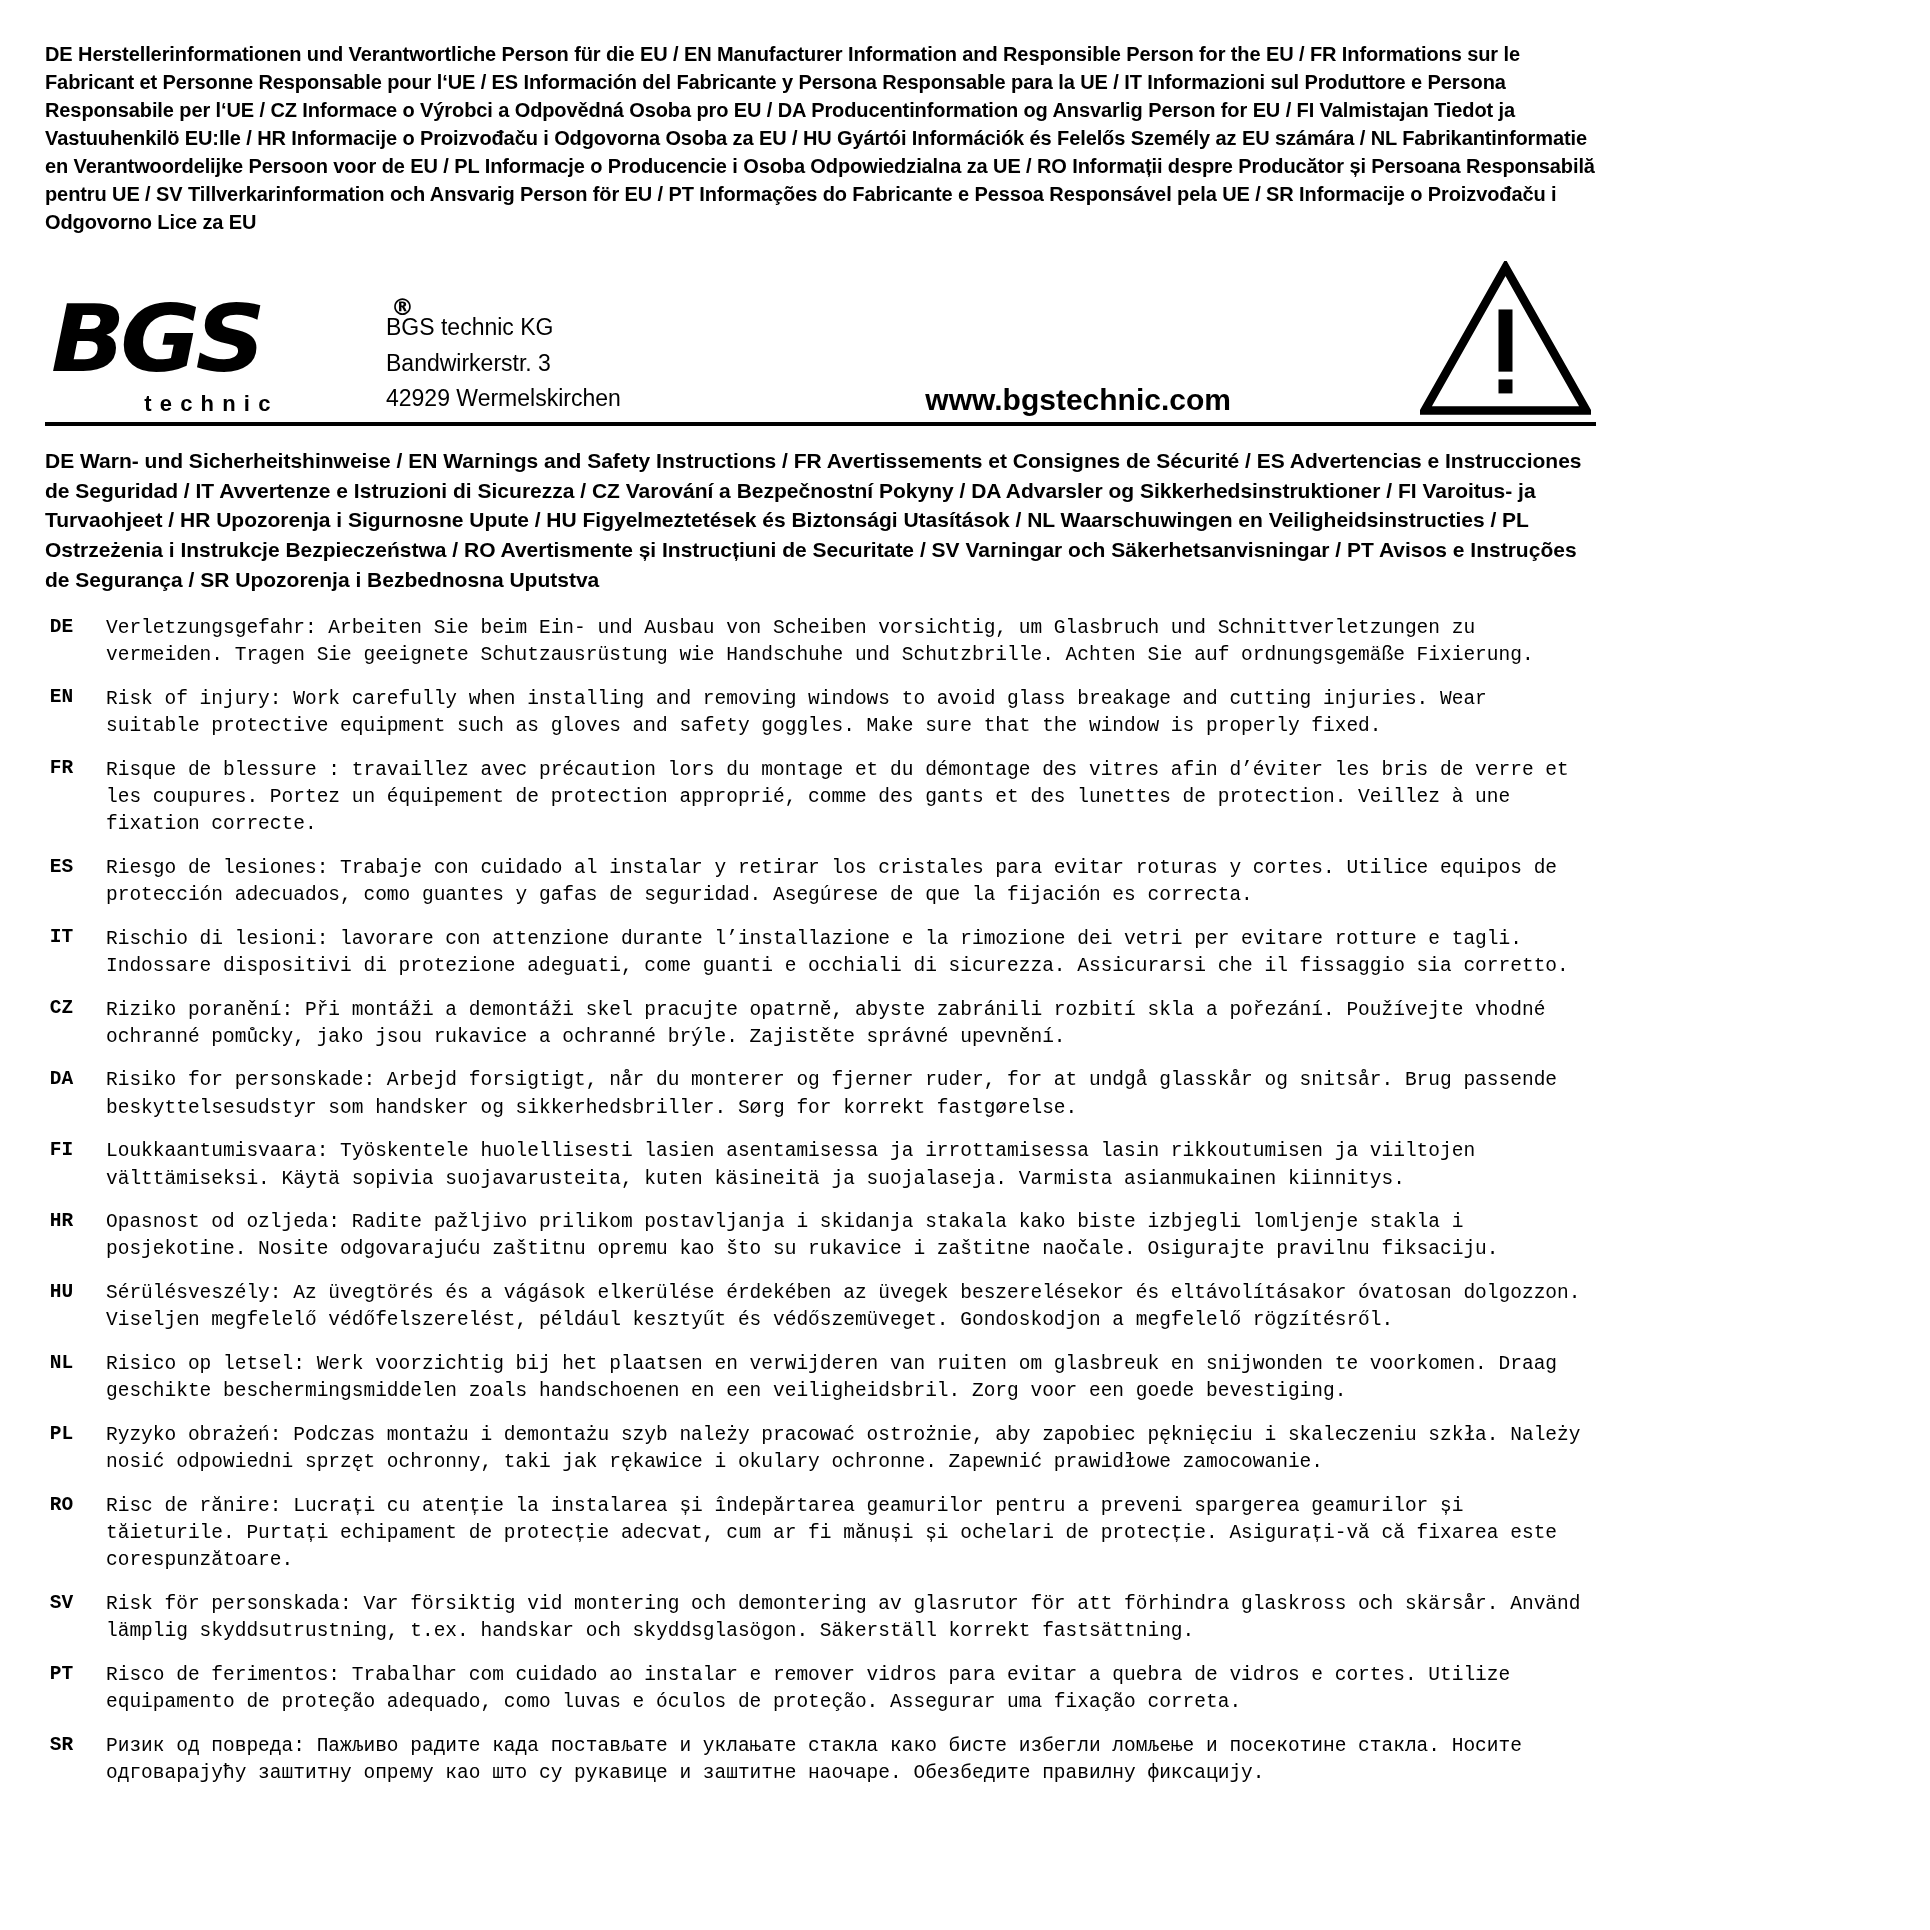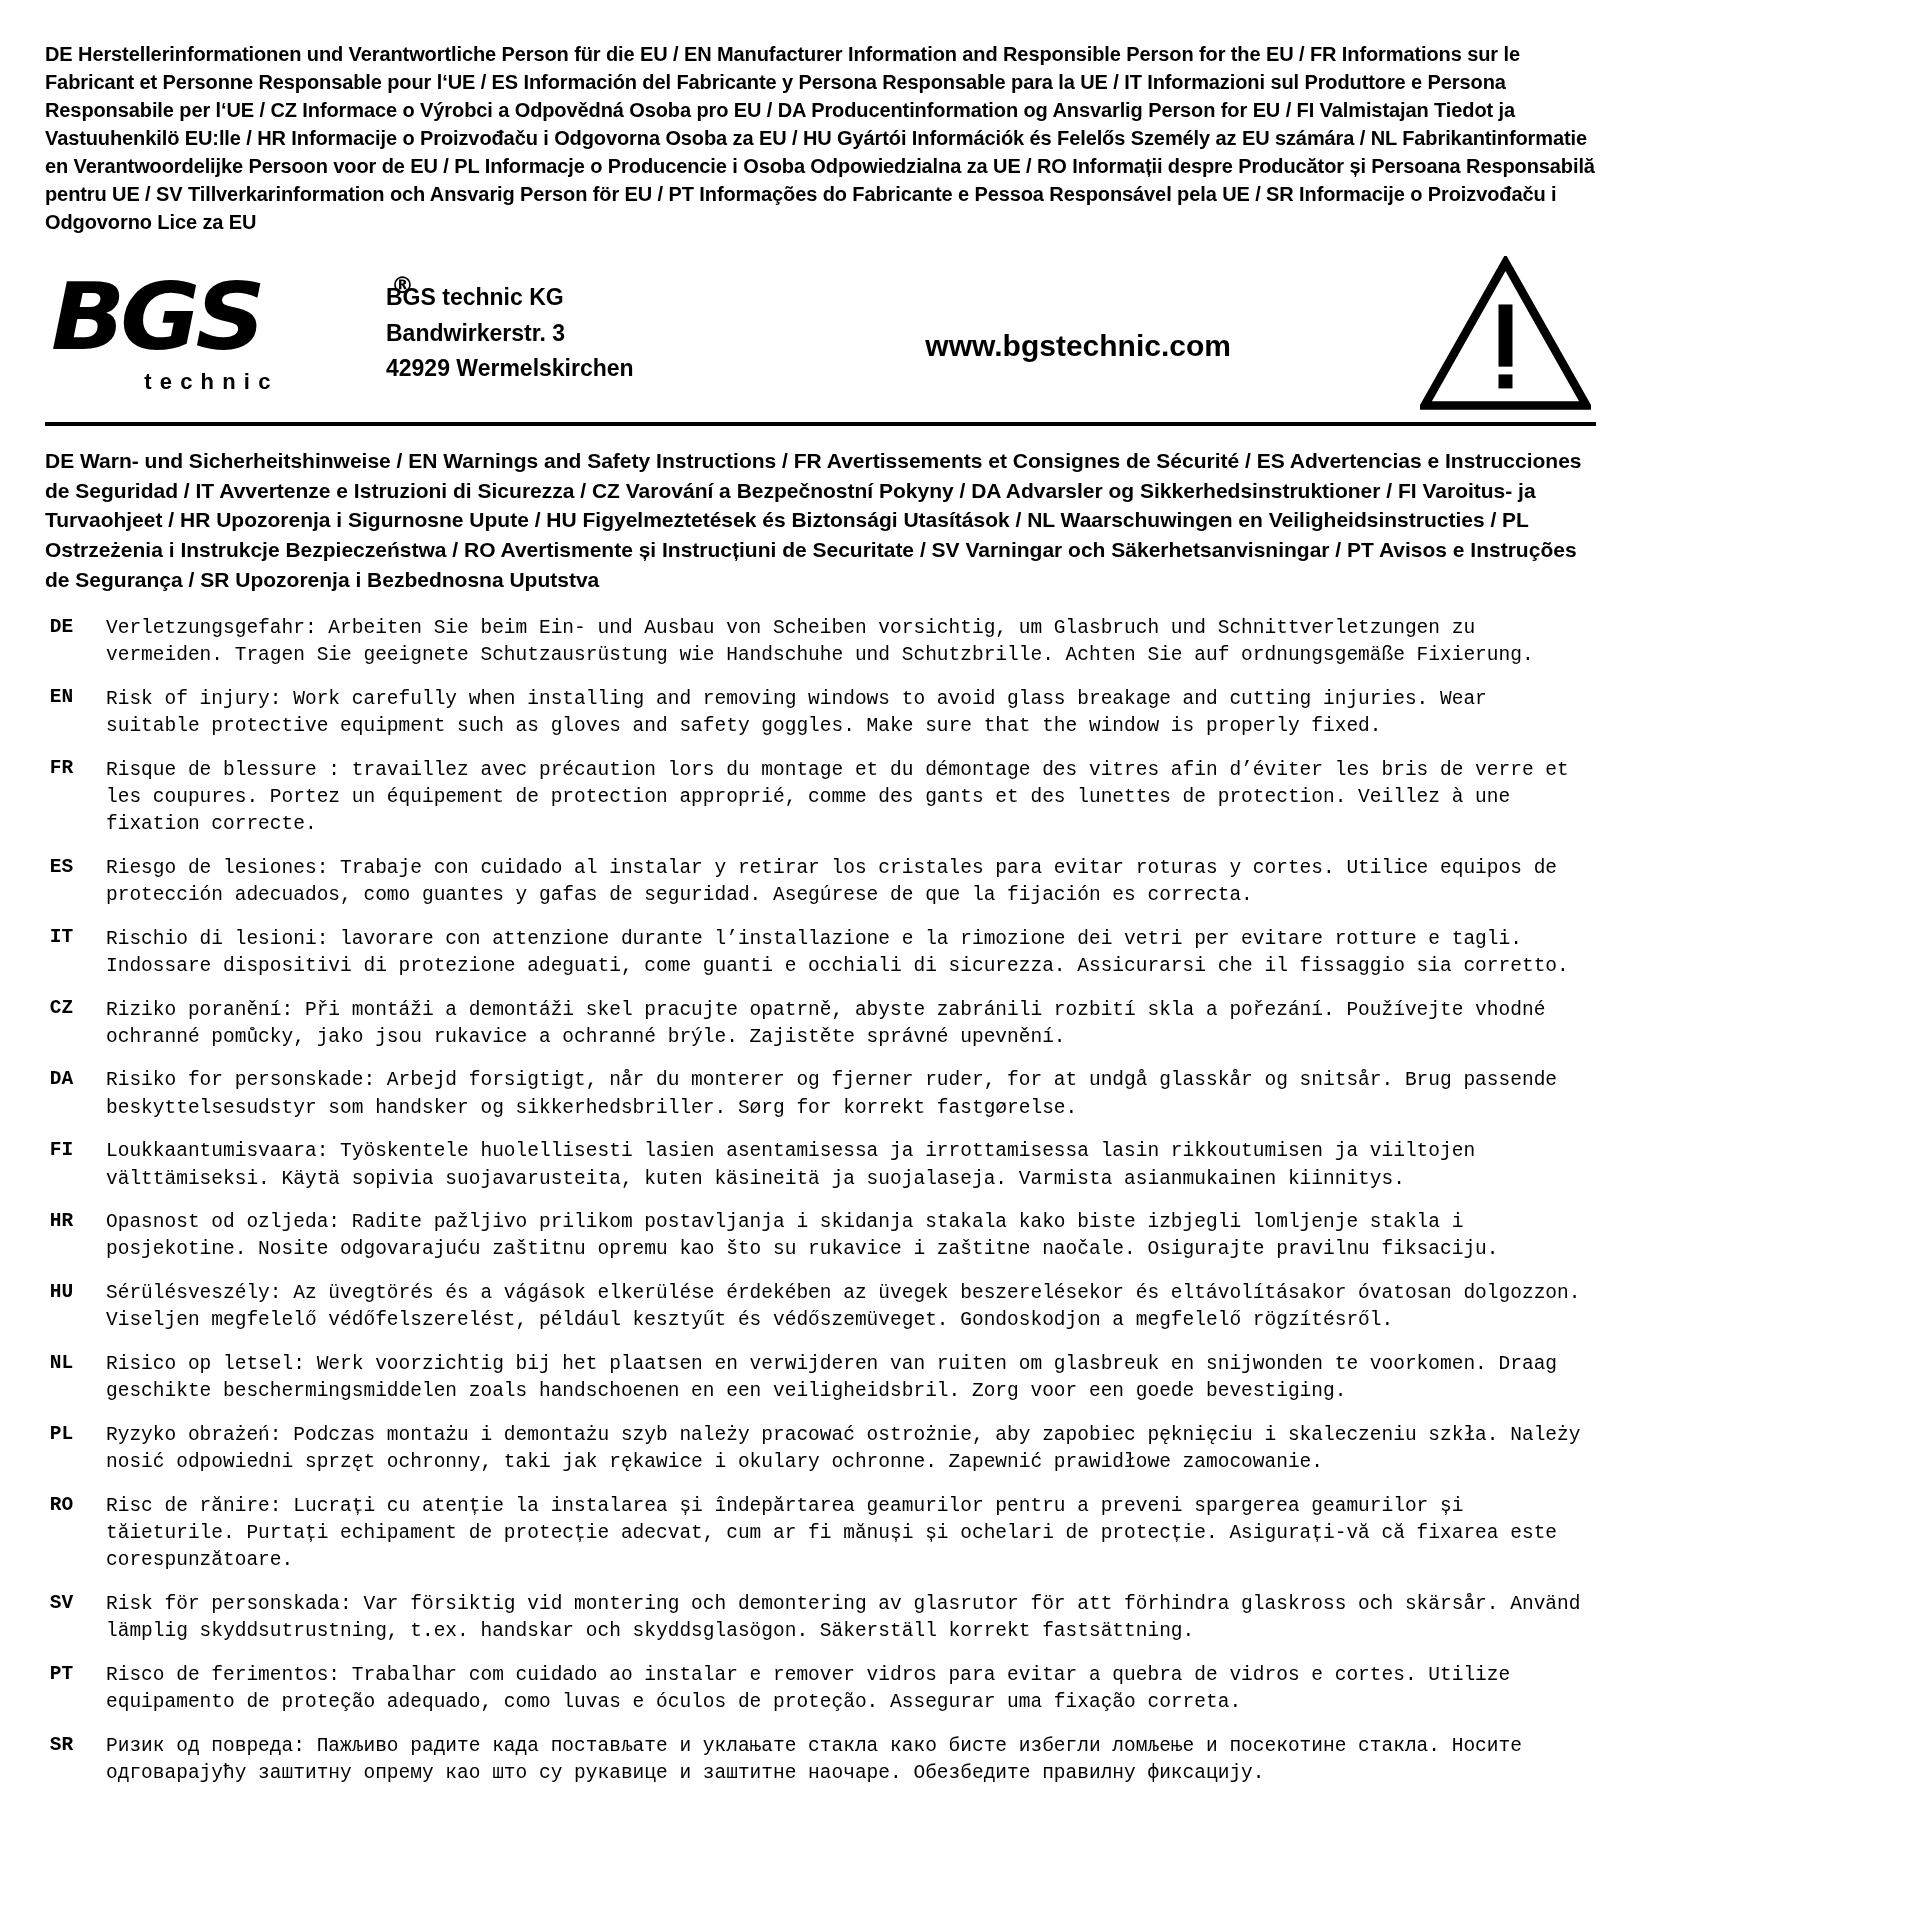--- a/index.html
+++ b/index.html
@@ -28,21 +28,21 @@
     font-weight: bold;
     line-height: 1.40;
     letter-spacing: -0.1px;
     margin: 0 0 14px 0;
     text-align: left;
   }
 
   
   .mfr-block {
     display: flex;
-    align-items: center;
+    align-items: flex-end;
     margin-top: 12.5px;
     height: 167px;
   }
   .logo-wrap {
     width: 327px;
     flex: 0 0 327px;
     display: flex;
     flex-direction: column;
     justify-content: center;
     padding-left: 6.2px;
@@ -74,21 +74,20 @@
     font-size: 22px;
     letter-spacing: 8.2px;
     margin-top: 4.7px;
     padding-left: 93px;
   }
   .addr {
     flex: 0 0 389px;
     font-size: 23px;
     line-height: 1.55;
     padding-left: 14px;
-    font-weight: bold;
   }
   .contact {
     flex: 0 0 342px;
     font-size: 23px;
     line-height: 1.55;
   }
   .website {
     flex: 1 1 auto;
     font-size: 30px;
     font-weight: bold;

